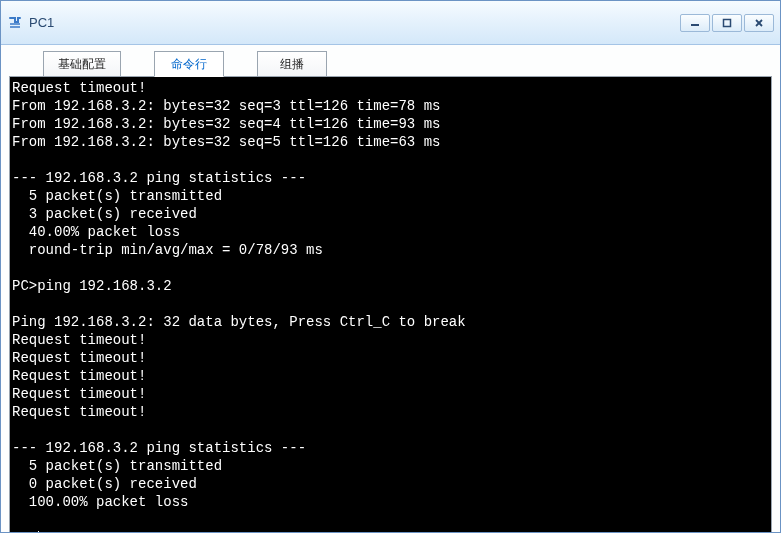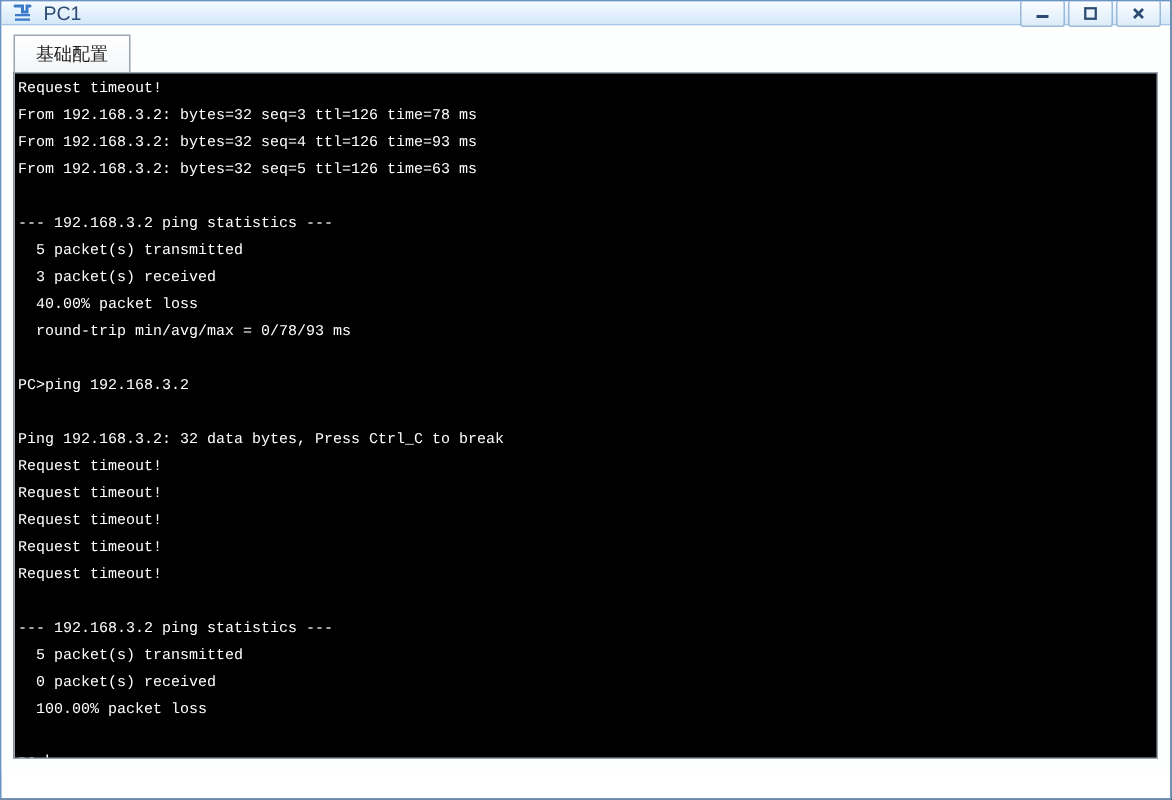--- a/index.html
+++ b/index.html
@@ -5,21 +5,21 @@
   * { box-sizing: border-box; margin: 0; padding: 0; }
   body {
     font-family: "Microsoft YaHei", "SimSun", Arial, sans-serif;
     background: #fff;
     width: 781px;
     height: 533px;
     overflow: hidden;
     border: 1px solid #6b93c4;
   }
   .titlebar {
-    height: 16px;
+    height: 44px;
     background: linear-gradient(to bottom, #f6fbff 0%, #e4f1fc 50%, #d4e8f9 100%);
     border-bottom: 1px solid #a4c4e6;
     display: flex;
     align-items: center;
     padding: 0 6px 0 6px;
     font-size: 13px;
     color: #2a4a72;
   }
   .titlebar .app-icon {
     width: 16px; height: 16px;
@@ -51,32 +51,33 @@
     min-width: 70px;
     height: 26px;
     padding: 0 14px;
     border: 1px solid #9aa5b0;
     background: linear-gradient(to bottom, #ffffff, #f4f6f8);
     font-size: 12px;
     color: #222;
     display: flex; align-items: center; justify-content: center;
     margin-right: -1px;
     position: relative;
+    margin-left: 34px;
   }
   .tab.active {
     background: #ffffff;
     border-bottom-color: #ffffff;
     z-index: 2;
     color: #0066cc;
   }
   .terminal {
     background: #000;
     color: #fff;
     font-family: "Courier New", "NSimSun", monospace;
-    font-size: 10px;
+    font-size: 14px;
     line-height: 18px;
     padding: 2px 2px 2px 2px;
     border: 1px solid #9aa5b0;
     margin-top: -1px;
     height: 458px;
     overflow: hidden;
     white-space: pre;
     position: relative;
   }
   .terminal .cursor-line { display: flex; align-items: center; }
@@ -118,20 +119,26 @@
         </svg>
     </div>
   </div>
 </div>
 
 <div class="content">
   <div class="tabs">
     <div class="tab">
         <span>基础配置</span>
       </div>
+    <div class="tab active">
+        <span>命令行</span>
+      </div>
+    <div class="tab">
+        <span>组播</span>
+      </div>
   </div>
 
   <div class="terminal" id="terminal"><span>Request timeout!
 From 192.168.3.2: bytes=32 seq=3 ttl=126 time=78 ms
 From 192.168.3.2: bytes=32 seq=4 ttl=126 time=93 ms
 From 192.168.3.2: bytes=32 seq=5 ttl=126 time=63 ms
 
 --- 192.168.3.2 ping statistics ---
   5 packet(s) transmitted
   3 packet(s) received

